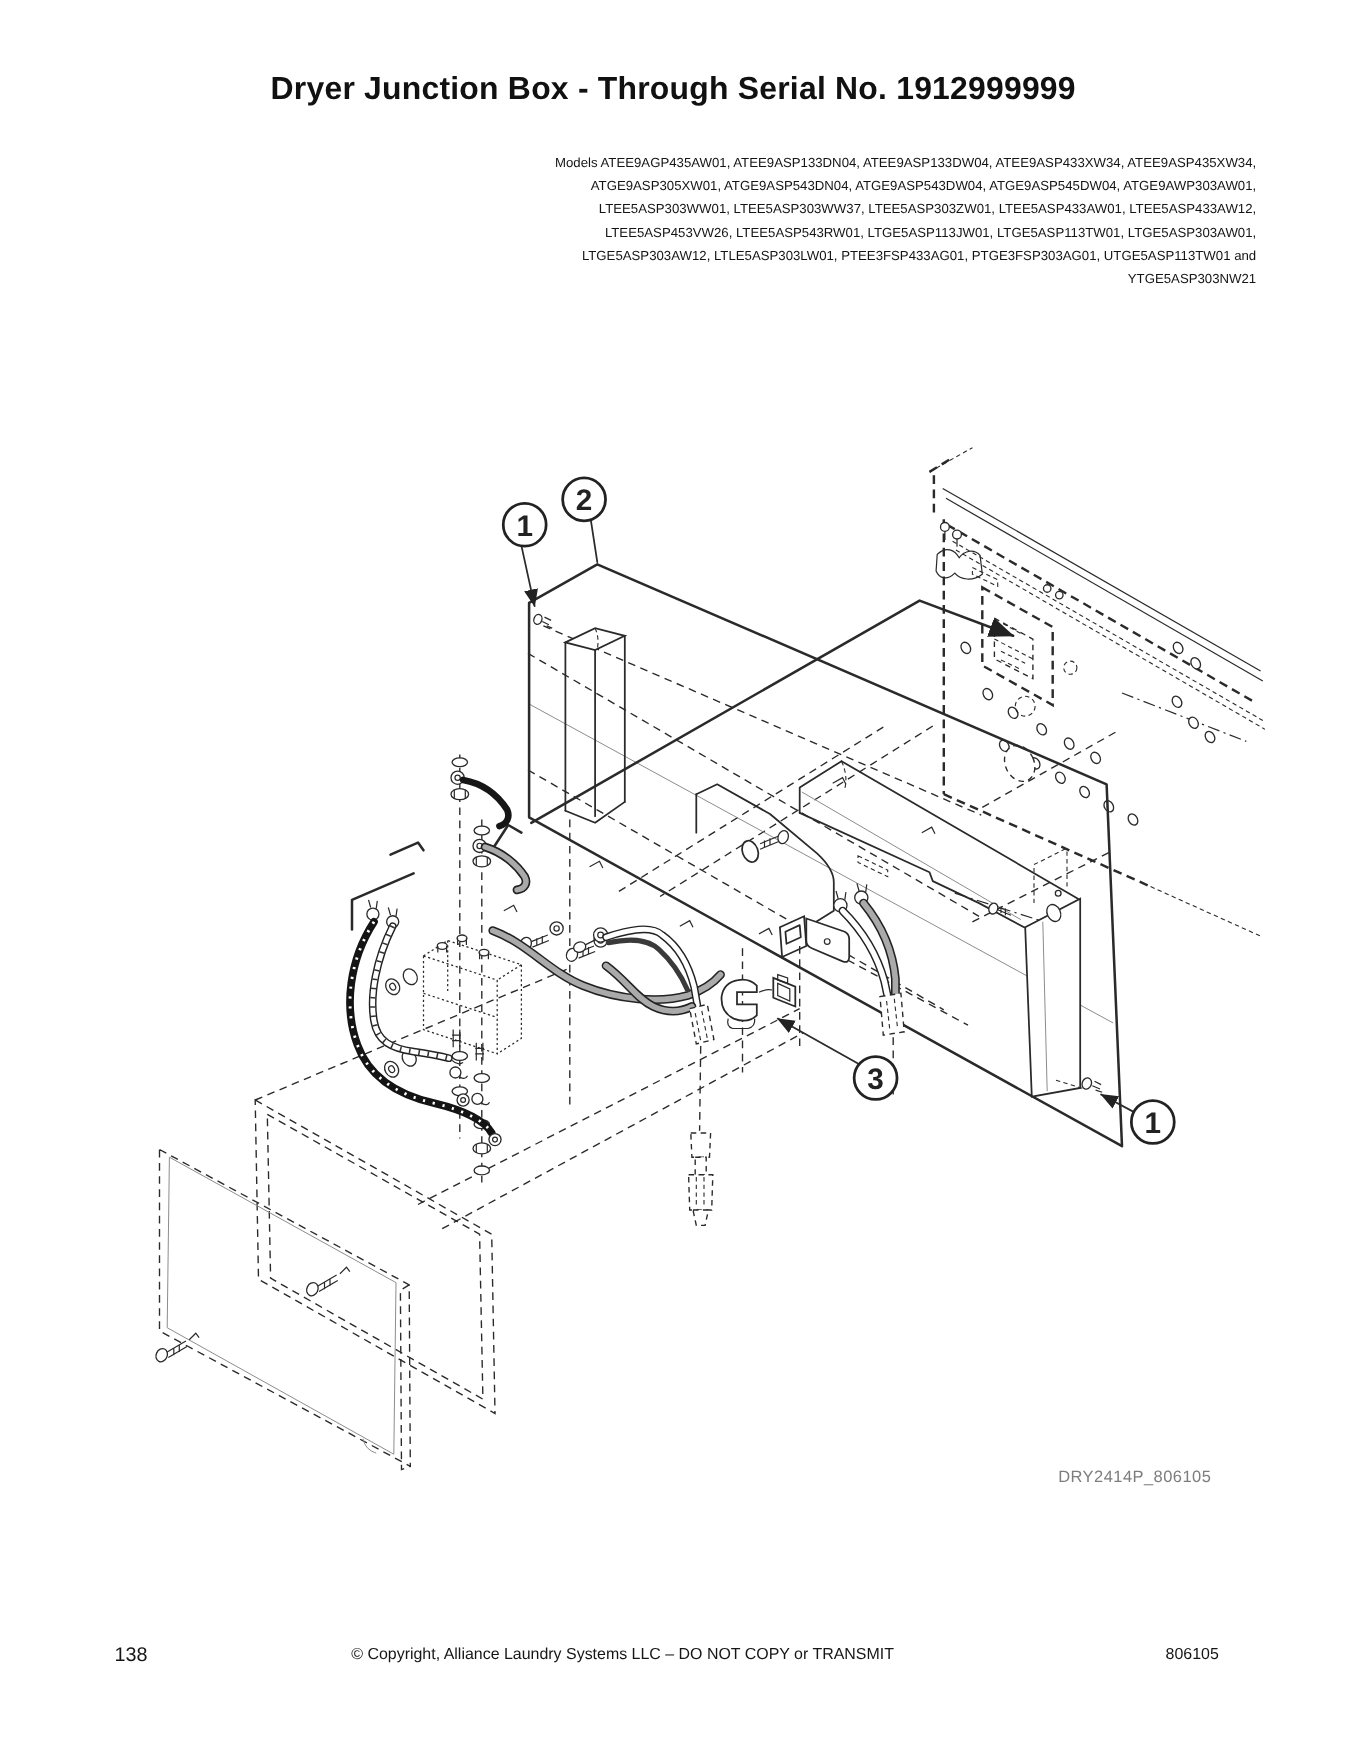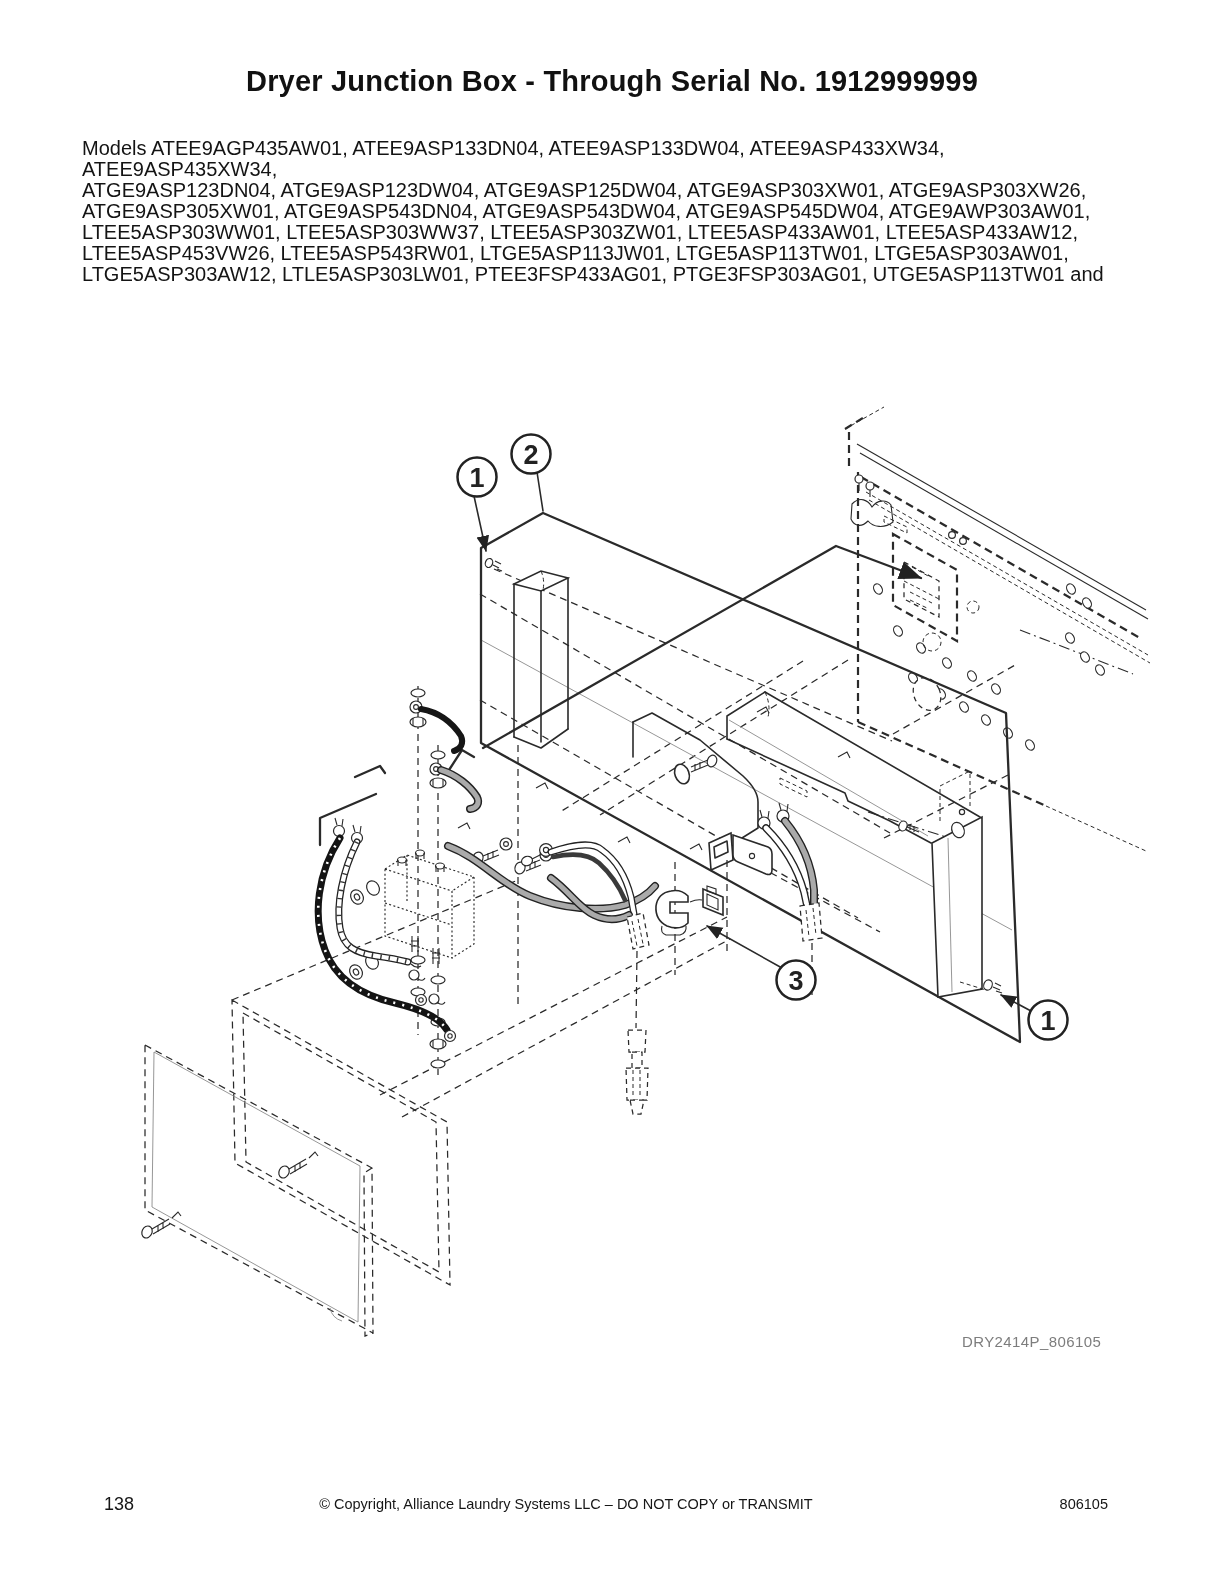--- a/index.html
+++ b/index.html
@@ -1,18 +1,18 @@
 <!DOCTYPE html>
 <html><head>
 <meta charset="utf-8">
 <style>
   html,body{margin:0;padding:0;background:#fff;}
   body{width:1224px;height:1584px;position:relative;font-family:"Liberation Sans",sans-serif;color:#111;overflow:hidden;}
   .page-title{position:absolute;top:64px;left:0;width:1224px;text-align:center;font-size:29px;font-weight:bold;line-height:34px;letter-spacing:.2px;}
-  .models{position:absolute;top:138px;left:82px;width:1060px;text-align:left;font-size:20px;line-height:21px;color:#141414;}
+  .models{position:absolute;top:138px;left:82px;width:1060px;text-align:right;font-size:12px;line-height:21px;color:#141414;}
   .diagram-wrap{position:absolute;left:90px;top:378px;width:1060px;height:1005px;}
   svg{display:block;}
   .footer{position:absolute;top:1494px;left:0;width:1224px;font-size:15px;color:#161616;}
   .footer .pagenum{position:absolute;left:104px;top:0;font-size:18px;}
   .footer .copyright{position:absolute;left:0;width:1132px;text-align:center;top:2px;font-size:14.5px;}
   .footer .docnum{position:absolute;right:116px;top:2px;font-size:14.5px;}
   
   .ln{fill:none;stroke:#2a2a2a;stroke-width:1.6;stroke-linecap:round;stroke-linejoin:round;}
   .lnb{fill:none;stroke:#2a2a2a;stroke-width:2.3;stroke-linecap:round;stroke-linejoin:round;}
   .lnt{fill:none;stroke:#2a2a2a;stroke-width:1.1;}
@@ -31,25 +31,25 @@
 </style>
 </head>
 <body>
 
 <div class="page-title">
   <div>Dryer Junction Box - Through Serial No. 1912999999</div>
 </div>
 
 <div class="models">
   <div>Models ATEE9AGP435AW01, ATEE9ASP133DN04, ATEE9ASP133DW04, ATEE9ASP433XW34, ATEE9ASP435XW34,</div>
-  <div>ATGE9ASP123DN04, ATGE9ASP123DW04, ATGE9ASP125DW04, ATGE9ASP303XW01, ATGE9ASP303XW26,</div>
   <div>ATGE9ASP305XW01, ATGE9ASP543DN04, ATGE9ASP543DW04, ATGE9ASP545DW04, ATGE9AWP303AW01,</div>
   <div>LTEE5ASP303WW01, LTEE5ASP303WW37, LTEE5ASP303ZW01, LTEE5ASP433AW01, LTEE5ASP433AW12,</div>
   <div>LTEE5ASP453VW26, LTEE5ASP543RW01, LTGE5ASP113JW01, LTGE5ASP113TW01, LTGE5ASP303AW01,</div>
   <div>LTGE5ASP303AW12, LTLE5ASP303LW01, PTEE3FSP433AG01, PTGE3FSP303AG01, UTGE5ASP113TW01 and</div>
+  <div>YTGE5ASP303NW21</div>
 </div>
 
 <div class="diagram-wrap">
 <svg width="1060" height="1005" viewBox="90 378 1060 1005" xmlns="http://www.w3.org/2000/svg">
   <defs>
     <marker id="ah" markerWidth="11" markerHeight="9" refX="9.5" refY="4.5" orient="auto">
       <path d="M0,0.5 L10,4.5 L0,8.5 Z" fill="#222"></path>
     </marker>
   </defs>
 

